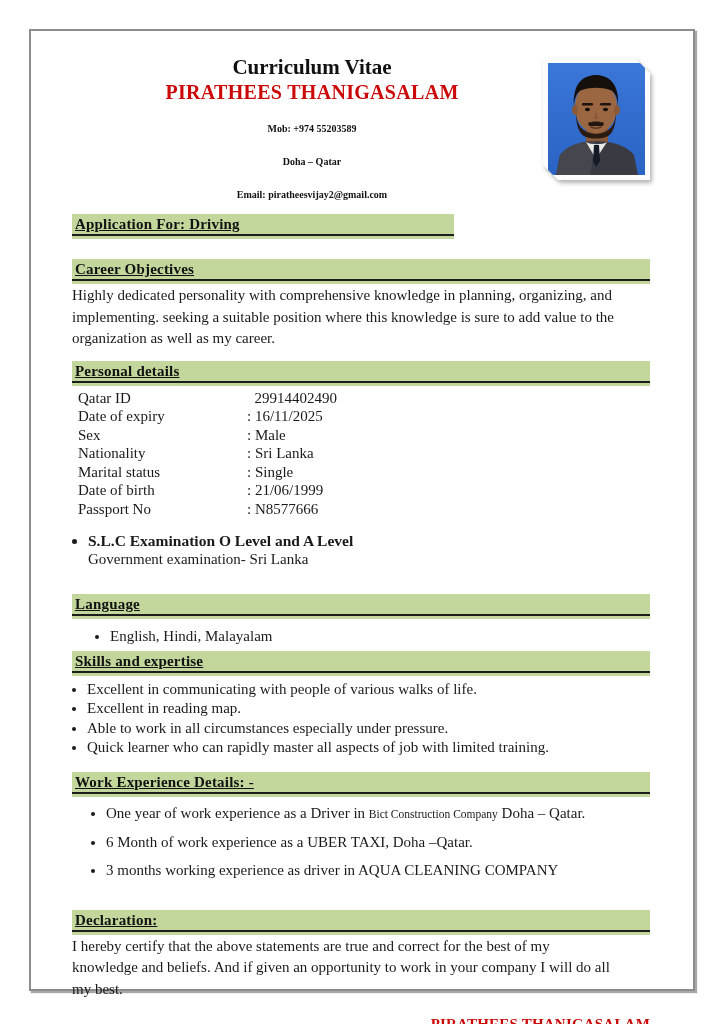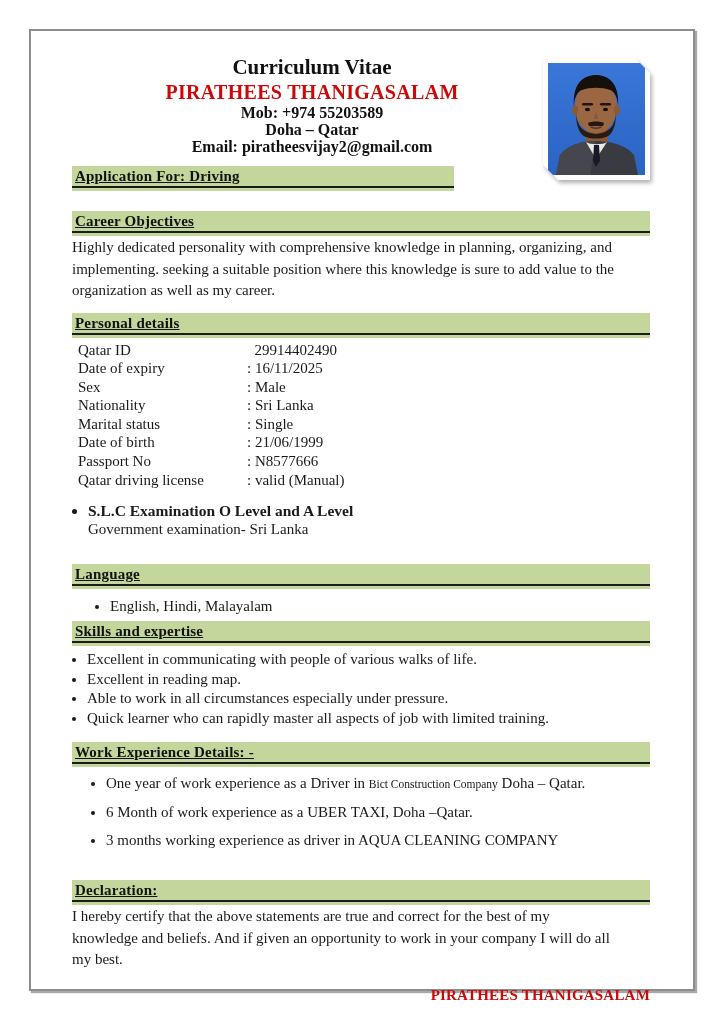--- a/index.html
+++ b/index.html
@@ -12,21 +12,21 @@
     position:absolute;left:29px;top:29px;width:666px;height:962px;
     box-sizing:border-box;border:2px solid #8d8d8d;
     box-shadow:2px 2px 1px #a8a8a8;
     background:#ffffff;
     padding:23px 43px 0 41px;
   }
   
   .header-block{width:480px;text-align:center;}
   .cv-title{font-size:21px;font-weight:bold;line-height:26px;color:#111;}
   .cv-name{font-size:20px;font-weight:bold;line-height:24px;color:#cc0909;letter-spacing:.3px;}
-  .cv-contact{font-size:16px;font-weight:bold;line-height:17px;color:#111;}
+  .cv-contact{font-size:10px;font-weight:bold;line-height:17px;color:#111;margin-top:16px;}
   
   .photo-wrap{
     position:absolute;left:512px;top:27px;width:107px;height:122px;
     filter:drop-shadow(2px 3px 2px rgba(0,0,0,.30));
   }
   .photo-frame{
     width:100%;height:100%;background:#fdfdfd;
     clip-path:polygon(0 0,92px 0,107px 15px,107px 122px,15px 122px,0 107px);
     padding:0;box-sizing:border-box;
   }
@@ -143,21 +143,20 @@
     </div>
   </div>
   <div class="pdetails">
     <div class="prow"><span class="plabel">Qatar ID</span><span class="pvalue">  29914402490</span></div>
     <div class="prow"><span class="plabel">Date of expiry</span><span class="pvalue">: 16/11/2025</span></div>
     <div class="prow"><span class="plabel">Sex</span><span class="pvalue">: Male</span></div>
     <div class="prow"><span class="plabel">Nationality</span><span class="pvalue">: Sri Lanka</span></div>
     <div class="prow"><span class="plabel">Marital status</span><span class="pvalue">: Single</span></div>
     <div class="prow"><span class="plabel">Date of birth</span><span class="pvalue">: 21/06/1999</span></div>
     <div class="prow"><span class="plabel">Passport No</span><span class="pvalue">: N8577666</span></div>
-    <div class="prow"><span class="plabel">Qatar driving license</span><span class="pvalue">: valid (Manual)</span></div>
   </div>
 
   <ul class="edu-list">
     <li>S.L.C Examination O Level and A Level</li>
   </ul>
   <div class="edu-sub">Government examination- Sri Lanka</div>
 
   <div class="sec">
     <div class="sec-inner">
       <span class="sec-title">Language</span>

